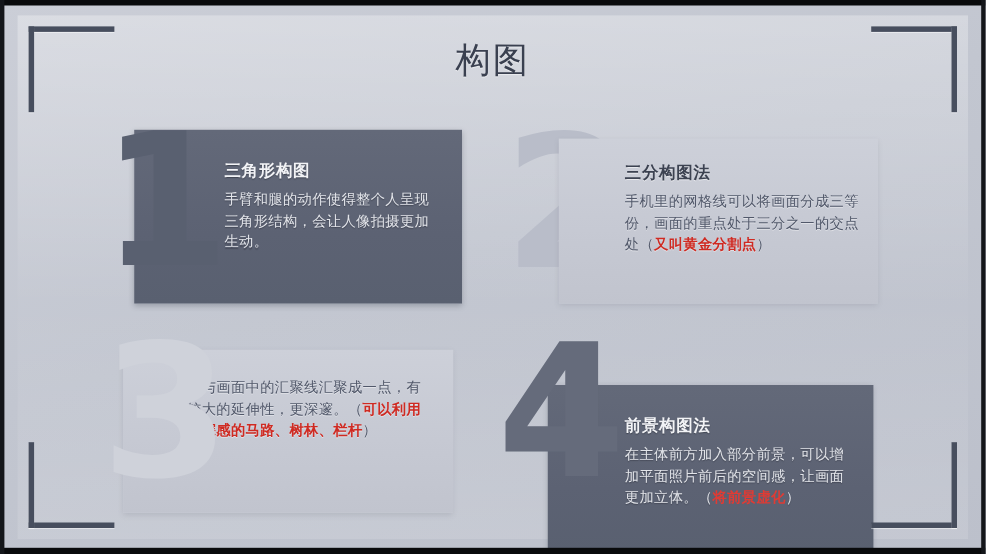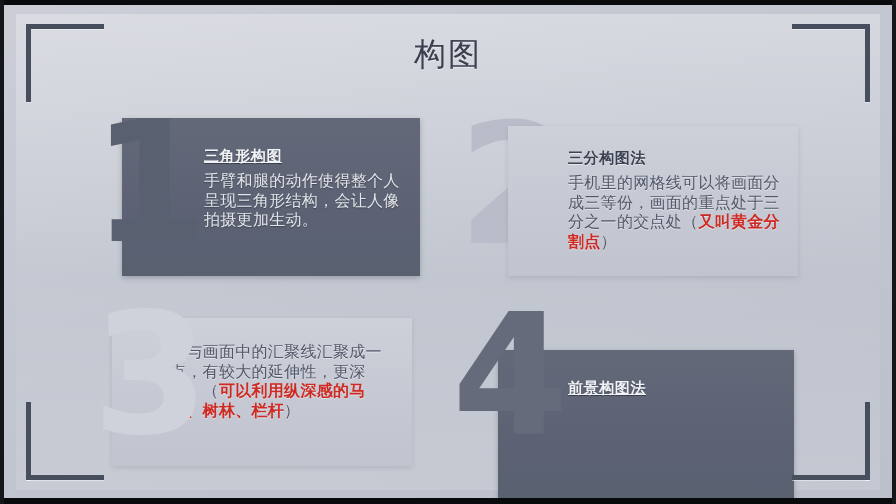--- a/index.html
+++ b/index.html
@@ -113,35 +113,35 @@
     z-index: 3;
   }
   .card-title {
     font-size: 15px;
     font-weight: 700;
     line-height: 20px;
     letter-spacing: 0.6px;
     margin-bottom: 5px;
   }
   .card-text {
-    font-size: 16px;
+    font-size: 13px;
     line-height: 19.5px;
     letter-spacing: 0.3px;
   }
   .hl {
     color: #cf2020;
     font-weight: 700;
   }
 
   
   .card.dark {
     background: linear-gradient(180deg, #636979 0%, #5c6273 60%, #596070 100%);
     box-shadow: 0 2px 5px rgba(40,45,58,0.28);
   }
-  .card.dark .card-title { color: #f2f3f6; text-shadow: 0 1px 1px rgba(30,34,44,0.5); text-decoration: underline; }
+  .card.dark .card-title { color: #f2f3f6; text-shadow: 0 1px 1px rgba(30,34,44,0.5); }
   .card.dark .card-text { color: #e3e5ea; text-shadow: 0 1px 1px rgba(30,34,44,0.45); }
   .card.dark .hl { color: #e03b34; text-shadow: none; }
 
   
   .card.light {
     background: linear-gradient(180deg, #cdd0d9 0%, #c6c9d3 55%, #c1c4ce 100%);
     box-shadow: 0 2px 5px rgba(110,115,128,0.22);
   }
   .card.light .card-title { color: #3c4251; text-shadow: 0 1px 0 rgba(255,255,255,0.55); font-family: Liberation Serif, serif; }
   .card.light .card-text { color: #51586a; text-shadow: 0 1px 0 rgba(255,255,255,0.45); }
@@ -216,20 +216,21 @@
 
   <div class="card light" id="card-3">
     <div class="body-wrap">
       <div class="card-text"><span>人与画面中的汇聚线汇聚成一点，有较大的延伸性，更深邃。（</span><span class="hl">可以利用纵深感的马路、树林、栏杆</span><span>）</span></div>
     </div>
   </div>
 
   <div class="card dark" id="card-4">
     <div class="body-wrap">
       <div class="card-title">前景构图法</div>
+      <div class="card-text"><span>在主体前方加入部分前景，可以增加平面照片前后的空间感，让画面更加立体。（</span><span class="hl">将前景虚化</span><span>）</span></div>
     </div>
   </div>
 
   <div class="letterbox top"></div>
   <div class="letterbox bottom"></div>
   <div class="edge-v left"></div>
   <div class="edge-v right"></div>
 
 </div>
 

